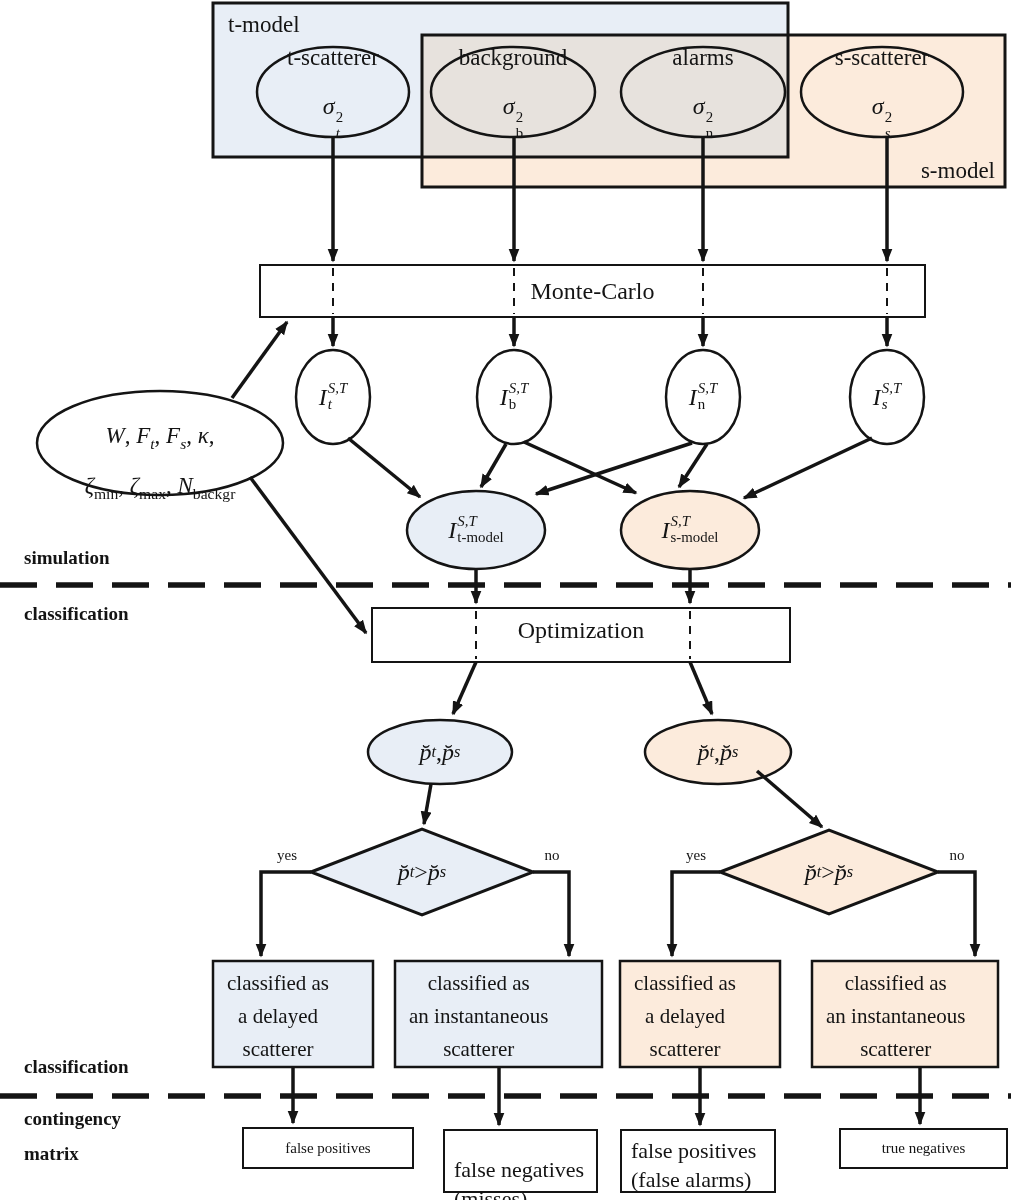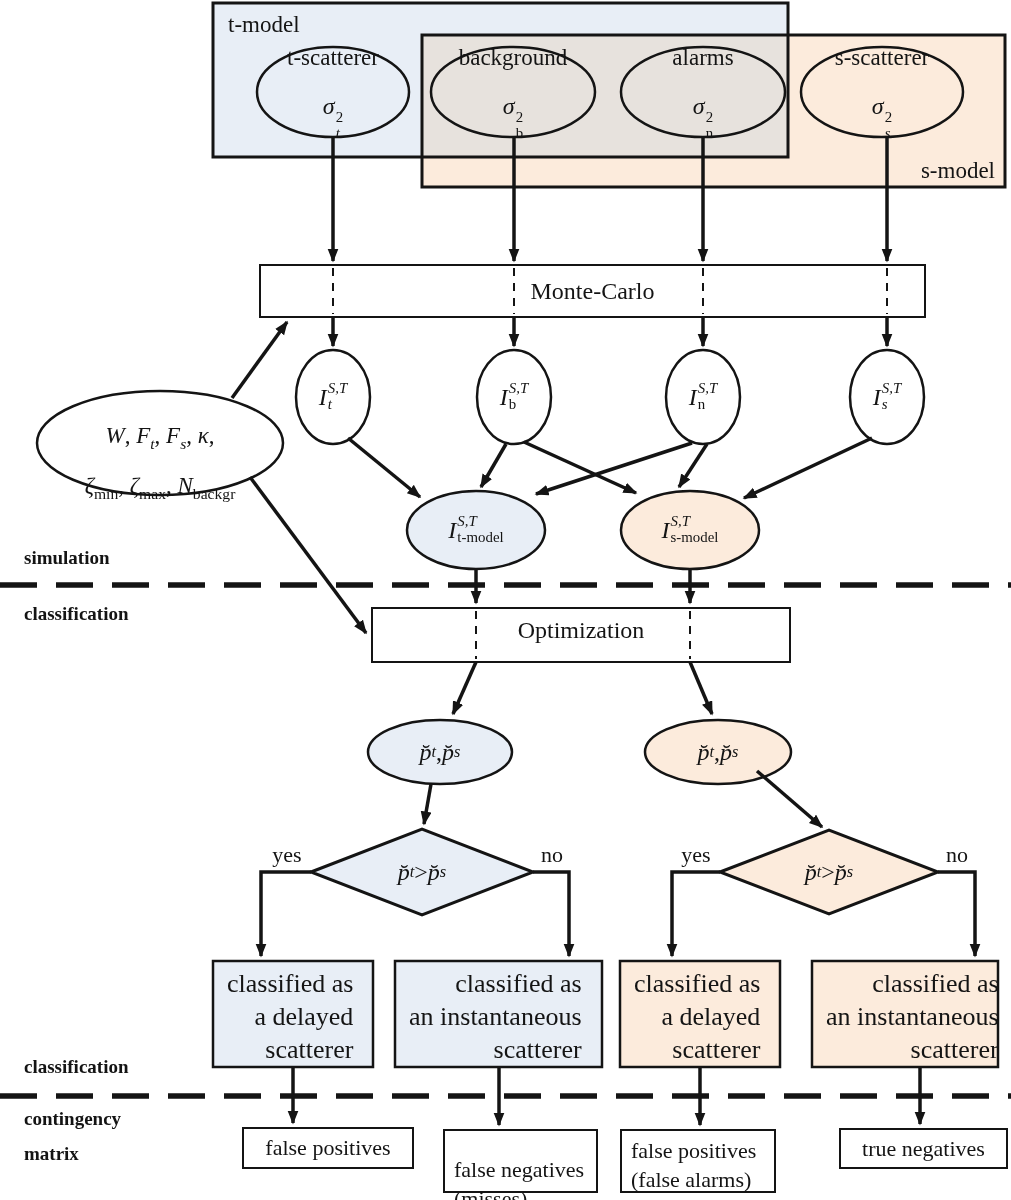--- a/index.html
+++ b/index.html
@@ -6,22 +6,22 @@
   #canvas{
     position:relative;width:1011px;height:1200px;background:#ffffff;overflow:hidden;
     font-family:"Liberation Serif","DejaVu Serif",serif;color:#141414;
   }
   #wires{position:absolute;left:0;top:0;z-index:1;}
   .lbl{position:absolute;z-index:2;pointer-events:none;}
   .cc{display:flex;align-items:center;justify-content:center;text-align:center;}
   .col{display:flex;flex-direction:column;align-items:center;justify-content:center;text-align:center;gap:20px;}
   .node-text{font-size:23px;line-height:30px;}
   .box-title{font-size:24px;}
-  .small-text{font-size:22px;}
-  .lines-left{font-size:26px;line-height:33px;text-align:right;}
+  .small-text{font-size:15px;}
+  .lines-left{font-size:21px;line-height:33px;text-align:center;}
   .lines-left2{font-size:22px;line-height:29px;text-align:left;}
   .section-lbl{font-size:19px;font-weight:bold;line-height:35px;}
   .it{font-style:italic;}
   sub{font-size:0.68em;line-height:1;}
   .math{font-size:24px;}
   .stack{display:inline-flex;flex-direction:column;align-items:flex-start;
          line-height:1.05;font-size:0.62em;vertical-align:-0.55em;margin-left:1px;}
   .st-sup,.st-sub{display:block;}
 </style>
 </head>

